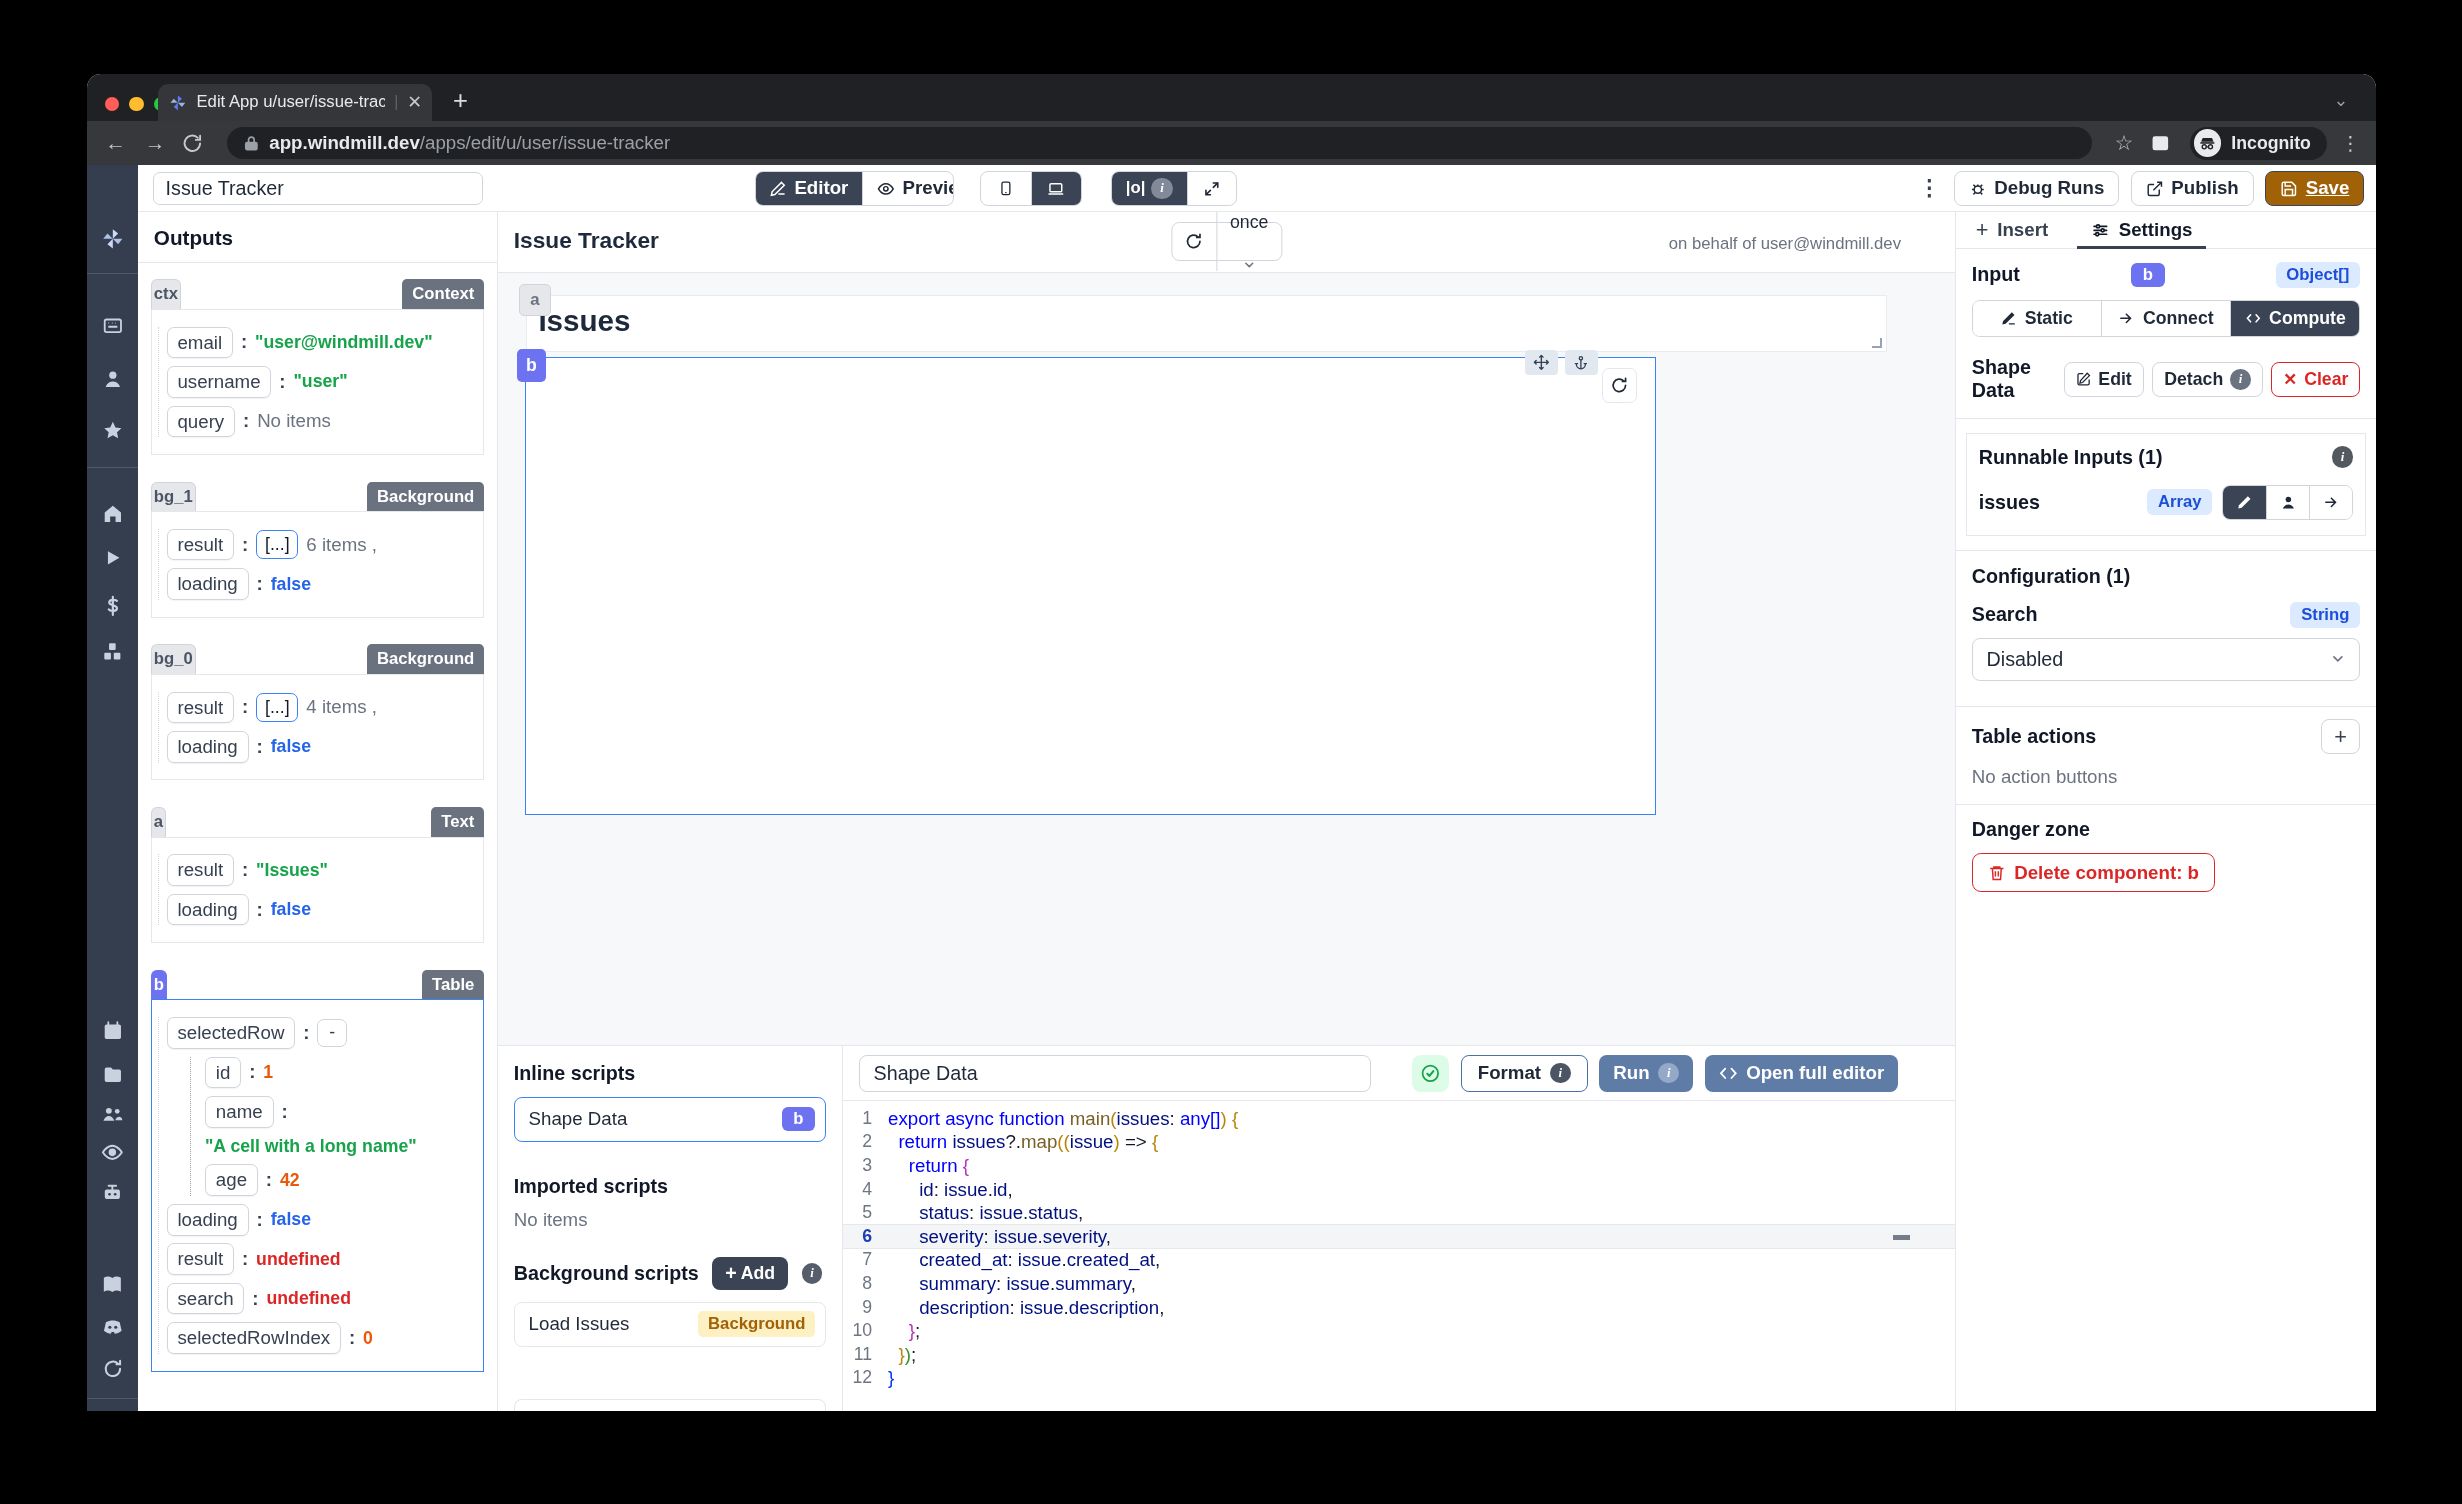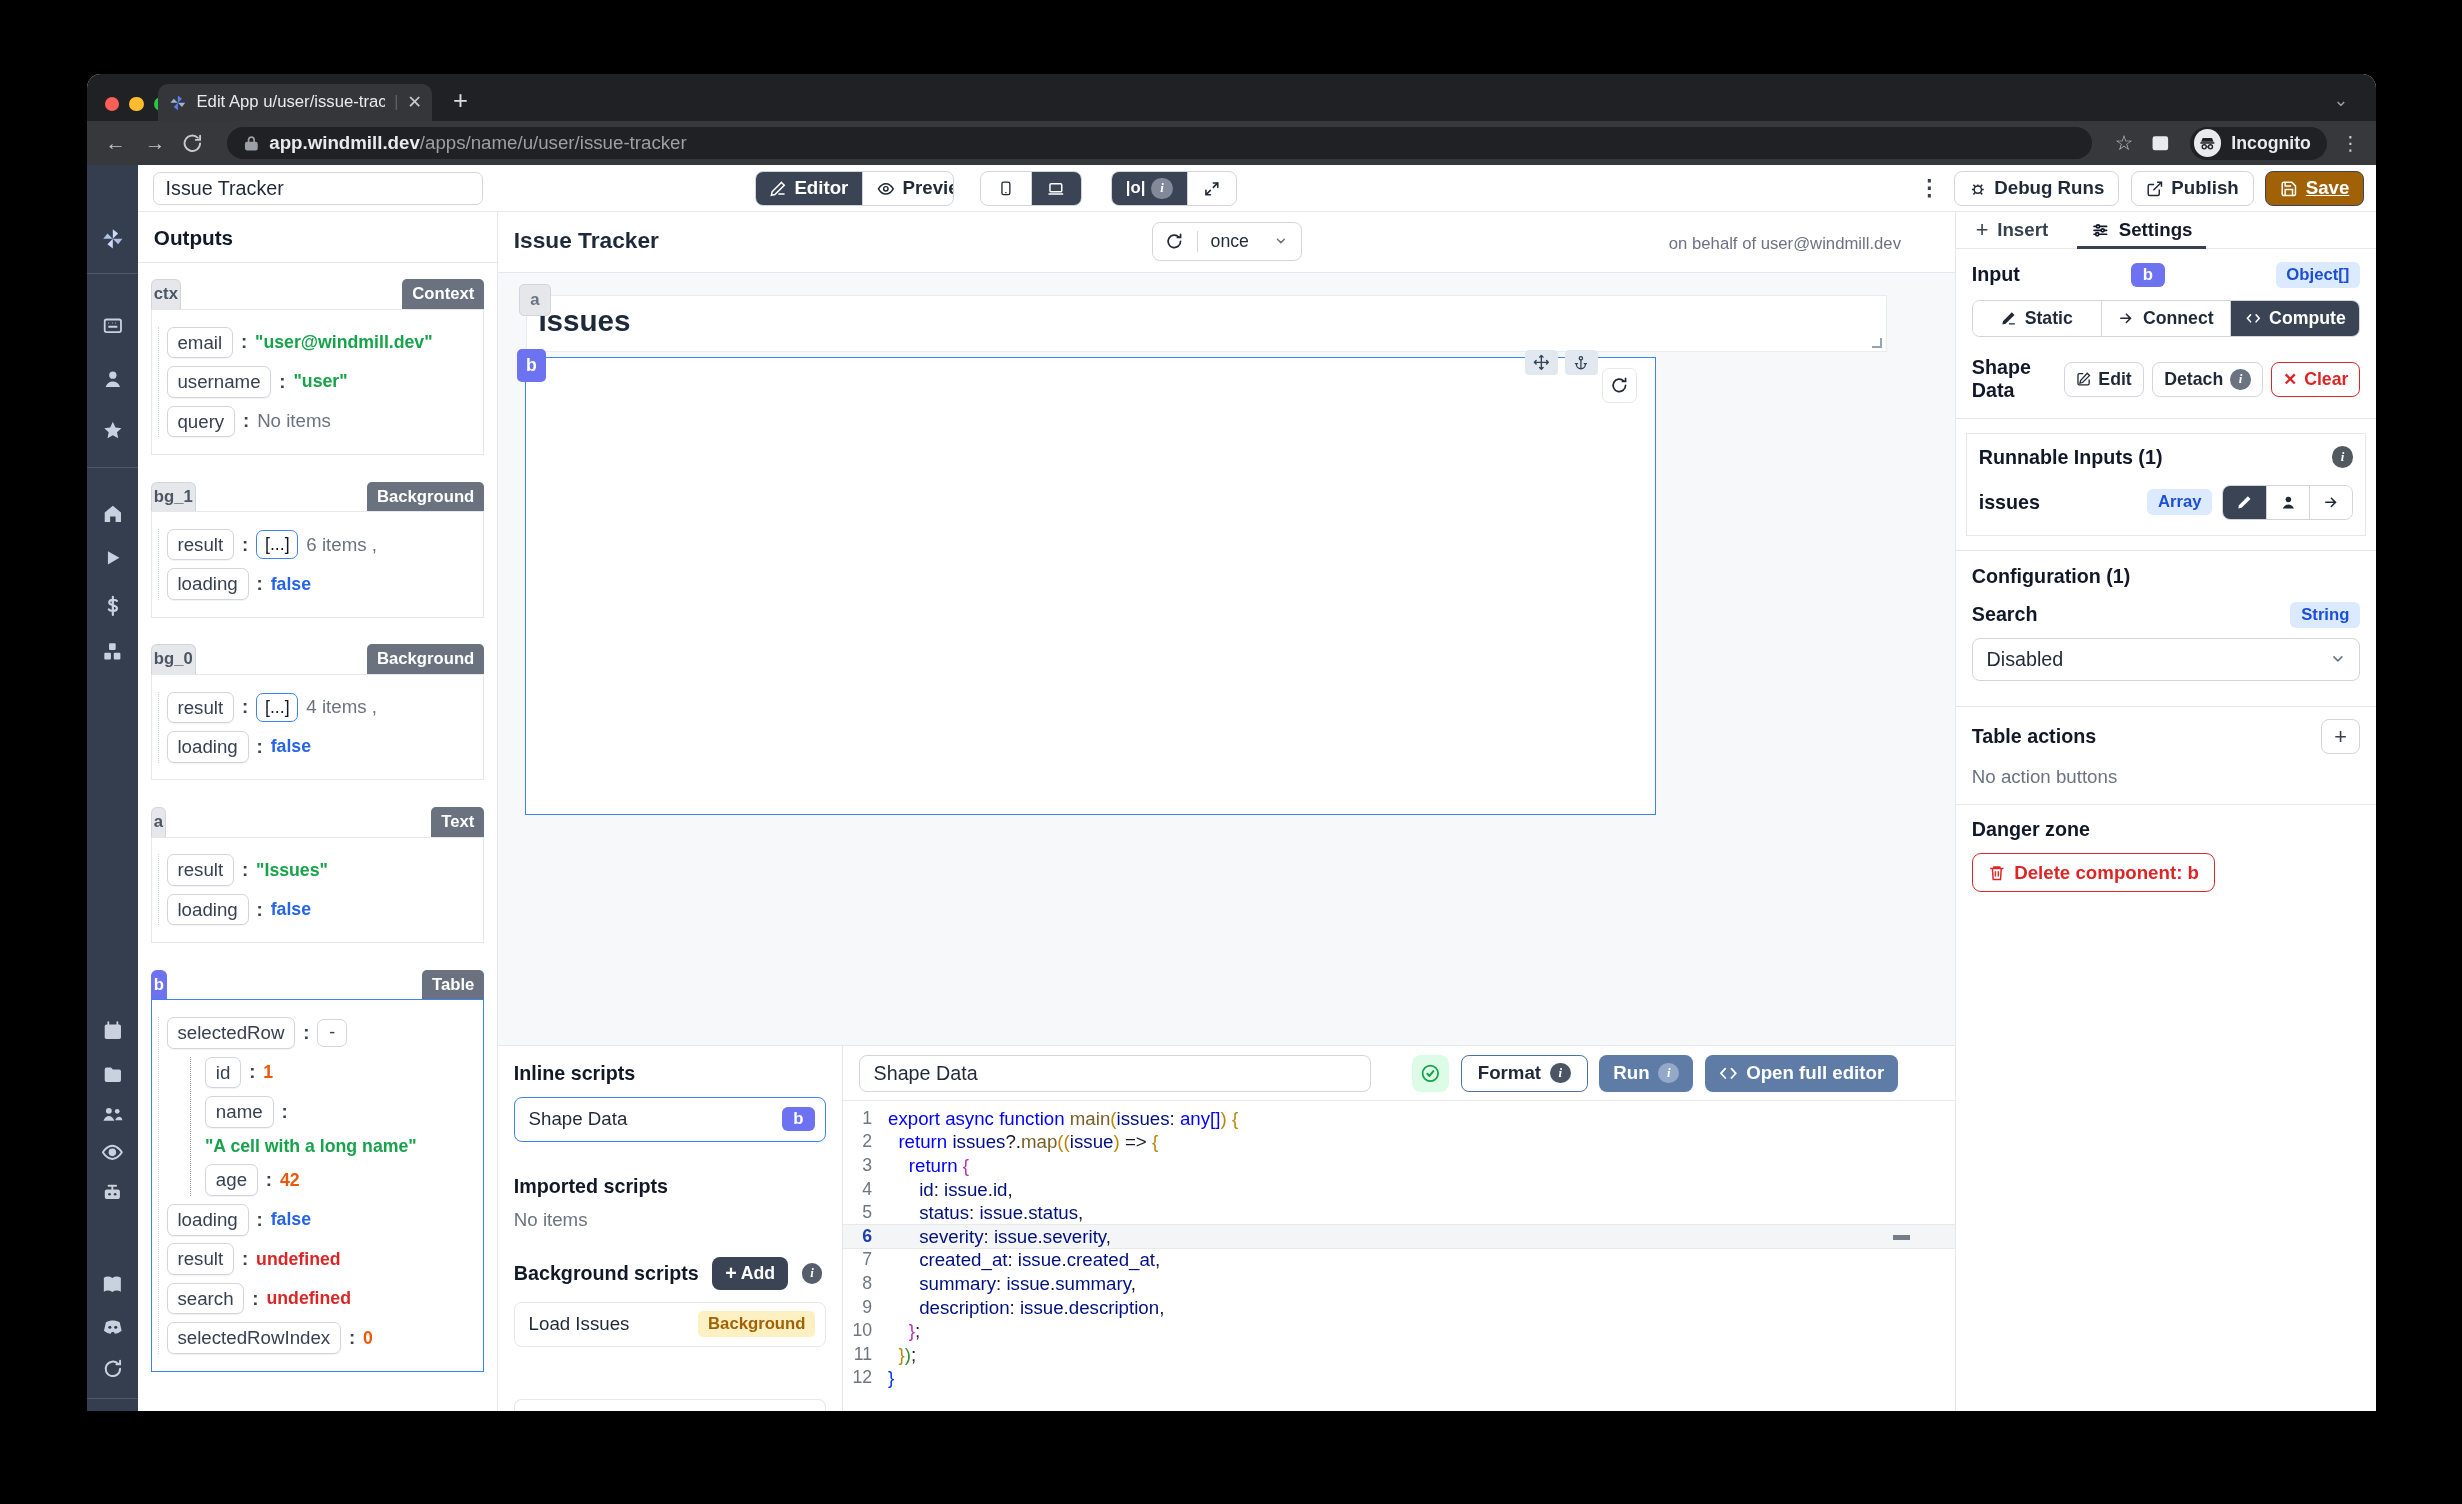--- a/index.html
+++ b/index.html
@@ -74,21 +74,21 @@
   .arr-pill{border:1.5px solid #3b82f6;border-radius:6.9px;padding:0 7.9px;line-height:26.6px;color:#111827;font-size:17.7px;}
   .mini{border:1px solid #d1d5db;border-radius:6.9px;padding:0 10.8px;line-height:25.6px;color:#374151;font-size:17.7px;}
   .indent-group{border-left:1px dotted #9ca3af;margin-left:23.6px;padding-left:13.8px;}
   
   .center{flex:1;display:flex;flex-direction:column;min-width:0;}
   .canvas-head{height:61px;border-bottom:1px solid #e5e7eb;position:relative;flex:none;background:#fff;}
   .app-title{position:absolute;left:15.8px;top:14.8px;font-size:22.7px;font-weight:700;color:#1e293b;}
   .once-btn{position:absolute;left:50%;transform:translateX(-50%);top:9.9px;height:39px;border:1px solid #d1d5db;
     border-radius:7.9px;display:flex;align-items:center;background:#fff;}
   .once-btn .rseg{padding:0 12.8px;display:flex;align-items:center;color:#1f2937;}
-  .once-btn .oseg{border-left:1px solid #d1d5db;padding:0 12.8px;font-size:17.7px;color:#1f2937;display:flex;align-items:center;gap:25px;}
+  .once-btn .oseg{border-left:1px solid #d1d5db;padding:0 12.8px;font-size:17.7px;color:#1f2937;display:flex;align-items:center;gap:25px;flex-direction:column;}
   .behalf{position:absolute;right:54px;top:21.7px;font-size:16.7px;color:#6b7280;}
   .canvas{flex:1;background:#f7f8fa;position:relative;min-height:0;}
   .comp-a{position:absolute;left:27.6px;top:21.7px;width:1361px;height:57px;background:#fff;border:1px solid #e8ebf0;}
   .comp-label{position:absolute;z-index:3;font-weight:700;display:flex;align-items:center;justify-content:center;}
   .lab-a{left:-7.9px;top:-11.8px;width:32.5px;height:32.5px;background:#e5e7eb;border:1px solid #d1d5db;border-radius:4.9px;
     color:#6b7280;font-size:16.7px;}
   .issues-h{font-size:29.6px;font-weight:700;color:#1e293b;padding:7.9px 0 0 11.8px;}
   .rcorner{position:absolute;right:3.9px;bottom:3px;width:9.9px;height:9.9px;border-right:2px solid #94a3b8;border-bottom:2px solid #94a3b8;}
   .comp-b{position:absolute;left:26.6px;top:84px;width:1131px;height:458px;background:#fff;border:1.5px solid #3b82f6;}
   .lab-b{left:-8.9px;top:-8.9px;width:29.6px;height:33px;background:#6d72f0;border-radius:4.9px;color:#fff;font-size:17.7px;}
@@ -217,21 +217,21 @@
             <path d="M21 3v5h-5"></path>
           </svg>
       </span>
       <div class="omnibox">
         <span>
           <svg width="16.7" height="16.7" viewBox="0 0 24 24" fill="none" stroke="#9aa0a6" stroke-width="2.4">
               <rect x="4" y="11" width="16" height="10" rx="2" fill="#9aa0a6"></rect>
               <path d="M8 11V7a4 4 0 0 1 8 0v4"></path>
             </svg>
         </span>
-        <span class="url"><span class="dom">app.windmill.dev</span><span class="path">/apps/name/u/user/issue-tracker</span></span>
+        <span class="url"><span class="dom">app.windmill.dev</span><span class="path">/apps/edit/u/user/issue-tracker</span></span>
       </div>
       <span class="nav-ic">☆</span>
       <span class="nav-ic">
         <svg width="18.7" height="18.7" viewBox="0 0 24 24" fill="none" stroke="#e8eaed" stroke-width="2">
             <rect x="3" y="4" width="18" height="16" rx="2" fill="#e8eaed"></rect>
           </svg>
       </span>
       <div class="incog">
         <span class="incog-av">
           <svg width="18.7" height="18.7" viewBox="0 0 24 24">

